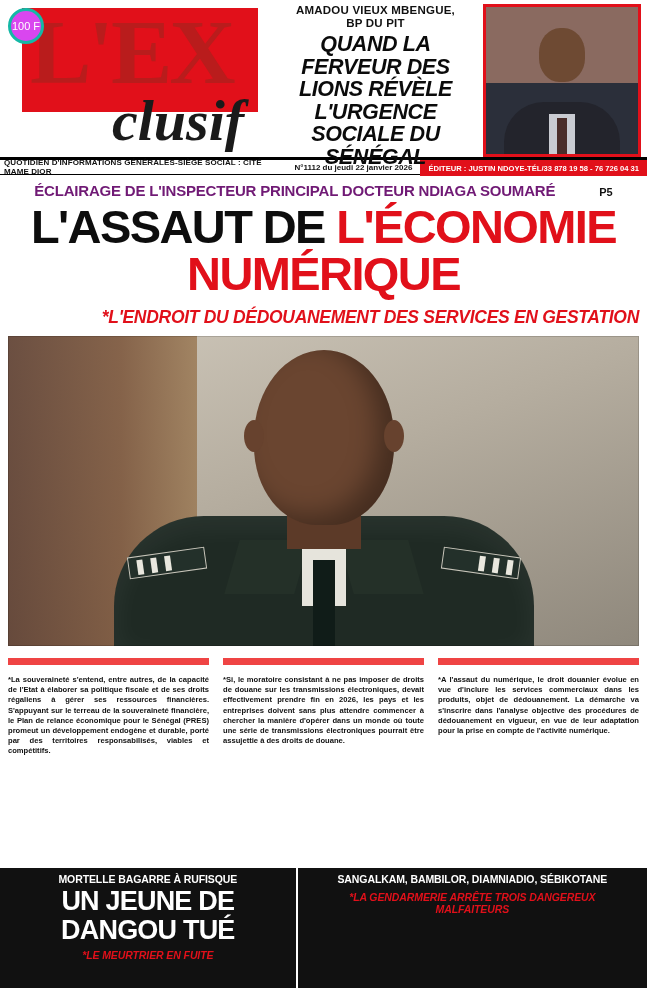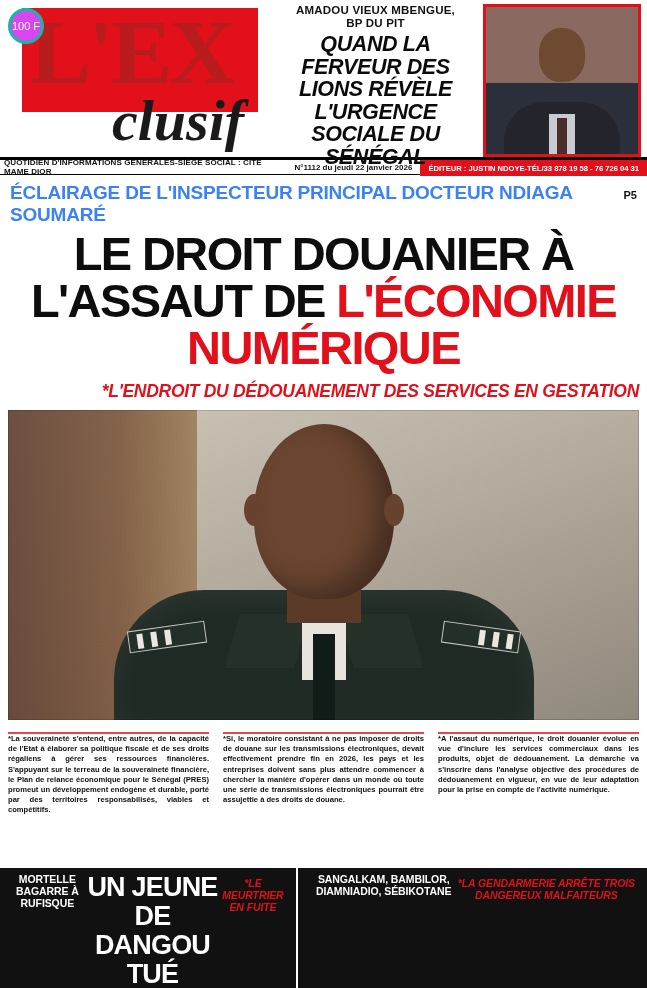--- a/index.html
+++ b/index.html
@@ -156,23 +156,23 @@
 
   
   .overline {
     display: flex;
     align-items: baseline;
     justify-content: center;
     padding: 7px 10px 2px;
     gap: 8px;
   }
   .overline .txt {
-    font-size: 19px;
-    font-weight: bold;
-    color: #3b82f6;
+    font-size: 15px;
+    font-weight: bold;
+    color: #701a75;
     letter-spacing: -0.2px;
     text-transform: uppercase;
   }
   .overline .pg {
     font-size: 11px;
     font-weight: bold;
     color: #111;
     margin-left: 36px;
   }
 
@@ -283,42 +283,42 @@
     margin: 8px 8px 0;
     padding-top: 4px;
   }
   .col {
     flex: 1;
     font-size: 7.6px;
     line-height: 10.2px;
     text-align: justify;
     font-weight: bold;
     color: #111;
-    border-top: 2px solid #ef4444;
-    padding-top: 0;
+    border-top: 7px solid #ef4444;
+    padding-top: 10px;
   }
 
   
   .bottom {
     position: absolute;
     left: 0; right: 0; bottom: 0;
     height: 120px;
     background: #111;
   }
   .bottom-inner {
     display: flex;
     height: 100%;
     color: #fff;
   }
   .bcol {
     flex: 1;
-    padding: 5px 12px 6px;
+    padding: 5px 20px 6px;
     text-align: center;
     display: flex;
-    flex-direction: row;
+    flex-direction: column;
     justify-content: flex-start;
   }
   .bcol.left { flex: 0 0 46%; border-right: 2px solid #fff; }
   .bkicker {
     font-size: 10.5px;
     font-weight: bold;
     margin-bottom: 2px;
     letter-spacing: -0.1px;
   }
   .bhead {
@@ -371,21 +371,20 @@
     <div class="mid">N°1112 du jeudi 22 janvier 2026</div>
     <div class="right">ÉDITEUR : JUSTIN NDOYE-TÉL/33 878 19 58 - 76 726 04 31</div>
   </div>
 
   <div class="overline">
     <span class="txt">ÉCLAIRAGE DE L'INSPECTEUR PRINCIPAL DOCTEUR NDIAGA SOUMARÉ</span>
     <span class="pg">P5</span>
   </div>
 
   <div class="main-title">
-    <span>LE DROIT DOUANIER À</span>
     <span class="l2">
       <span>L'ASSAUT DE </span><span class="red">L'ÉCONOMIE</span>
     </span>
     <span class="l3">NUMÉRIQUE</span>
   </div>
 
   <div class="subtitle">*L'ENDROIT DU DÉDOUANEMENT DES SERVICES EN GESTATION</div>
 
   <div class="big-photo">
     <div class="bp-bg"></div>

